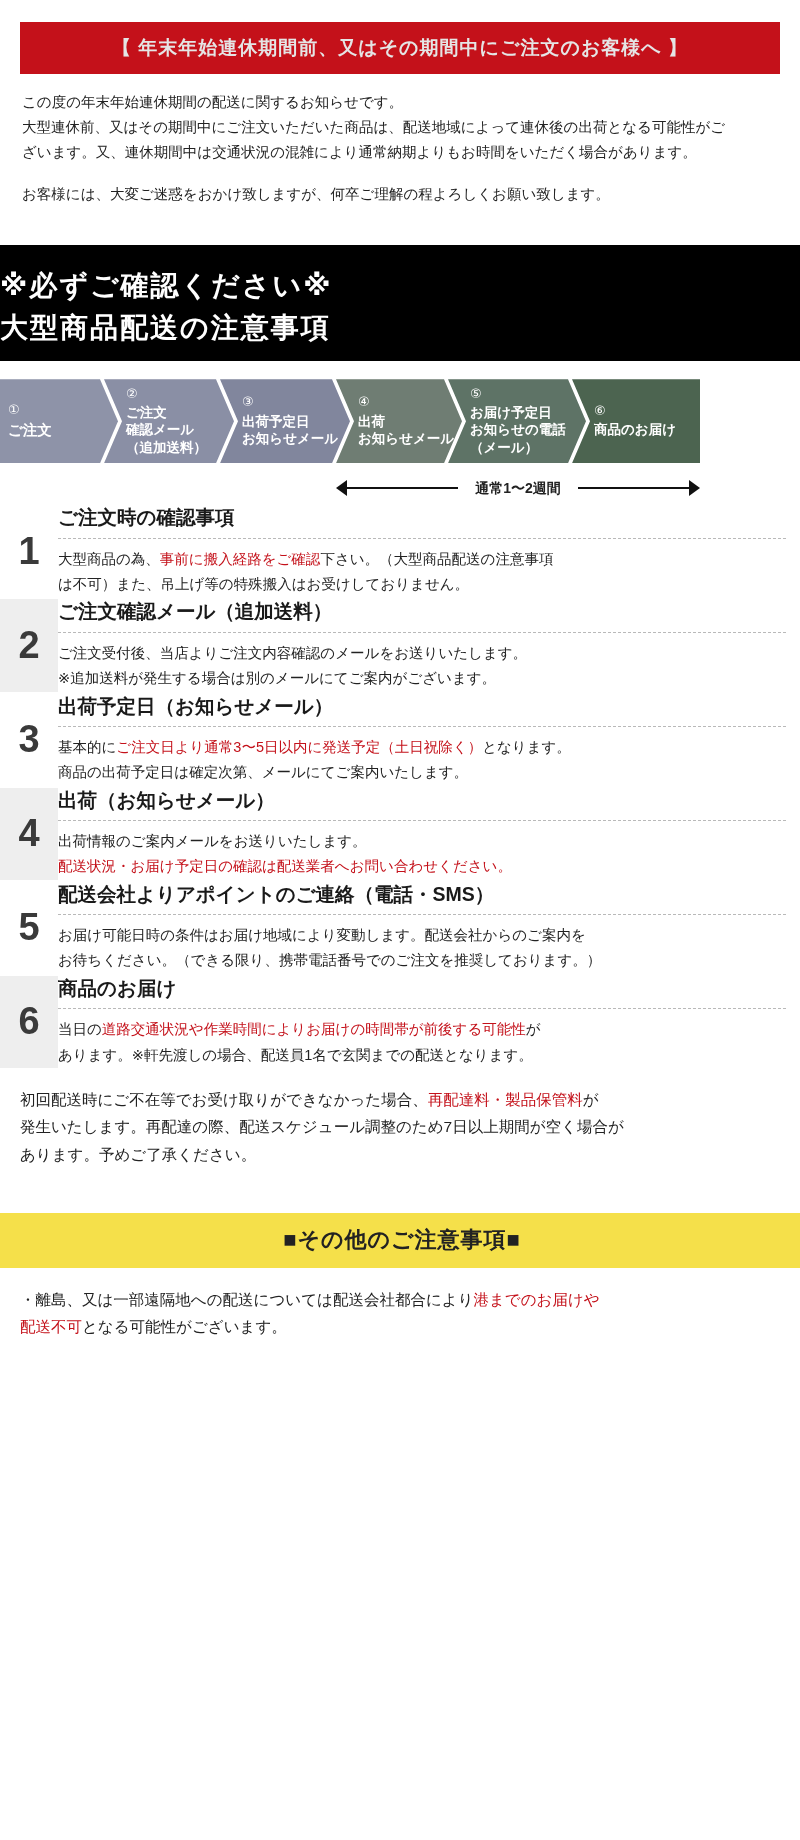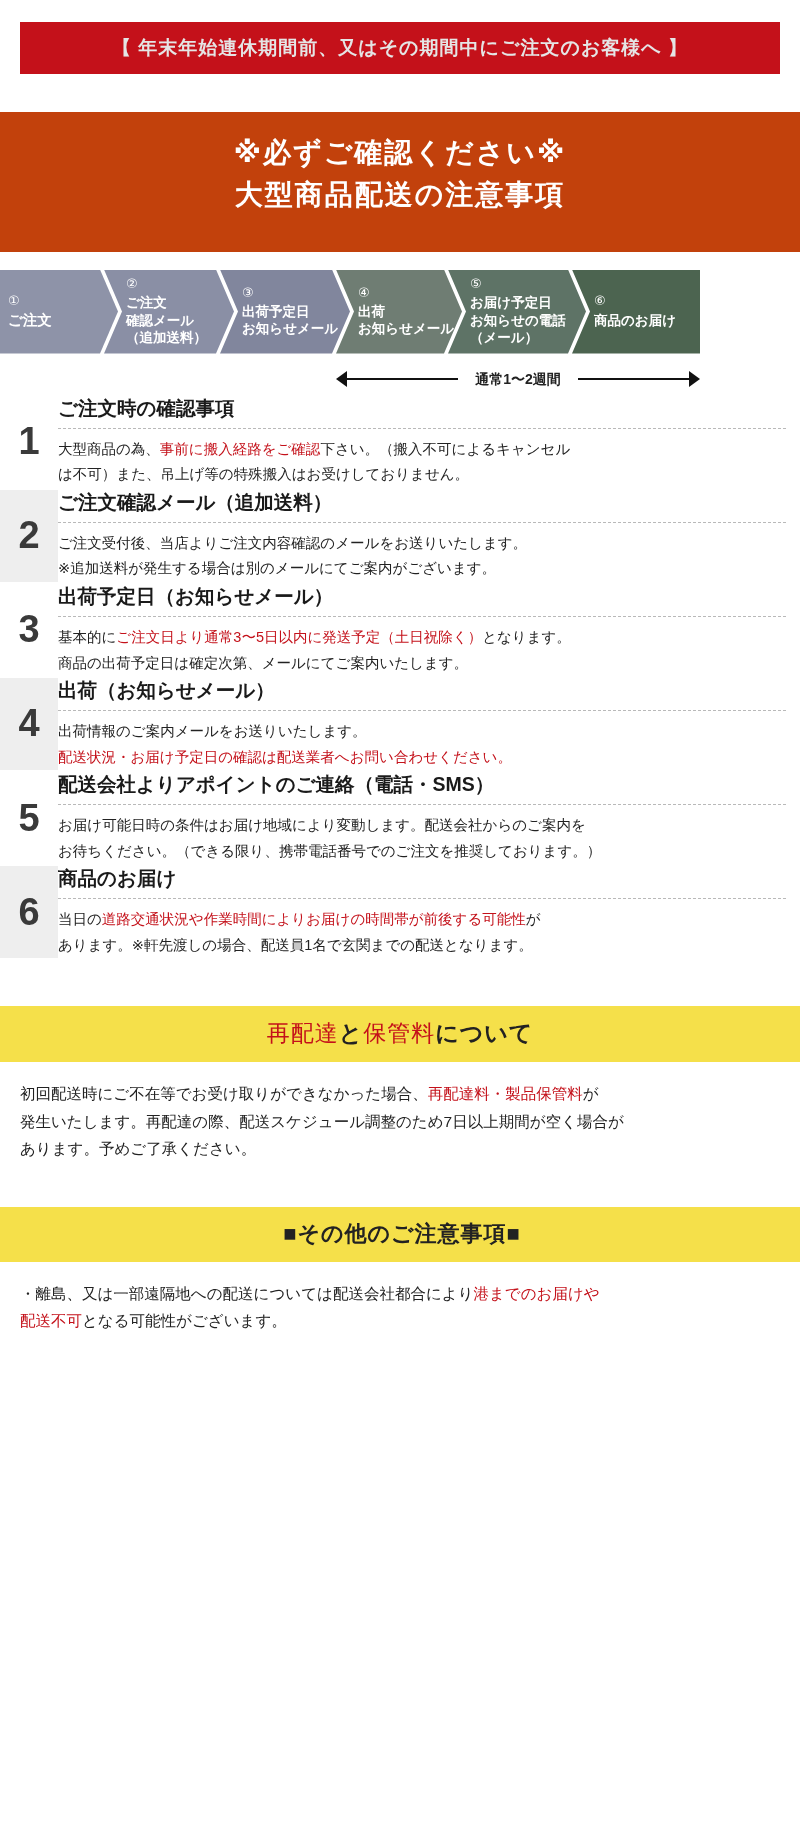--- a/index.html
+++ b/index.html
@@ -30,24 +30,23 @@
     font-size: 14.5px;
     line-height: 1.72;
     color: #222;
   }
   .holiday-body p { margin: 0; }
   .holiday-body .gap { height: 17px; }
 
   
   .main-header {
     margin-top: 38px;
-    background: #c2410c;
+    background: #000000;
     color: #ffffff;
-    text-align: center;
-    padding: 22px 0 38px 0;
+    padding: 22px 0 15px 0;
   }
   .main-header .line1 {
     font-size: 28px;
     font-weight: bold;
     letter-spacing: 2px;
     line-height: 1.35;
   }
   .main-header .line2 {
     font-size: 28px;
     font-weight: bold;
@@ -190,20 +189,27 @@
     font-size: 15.5px;
     line-height: 1.78;
   }
 </style>
 </head>
 <body>
 
 <div class="page">
 
   <div class="holiday-banner">【 年末年始連休期間前、又はその期間中にご注文のお客様へ 】</div>
+  <div class="holiday-body">
+    <p>この度の年末年始連休期間の配送に関するお知らせです。</p>
+    <p>大型連休前、又はその期間中にご注文いただいた商品は、配送地域によって連休後の出荷となる可能性がご</p>
+    <p>ざいます。又、連休期間中は交通状況の混雑により通常納期よりもお時間をいただく場合があります。</p>
+    <div class="gap"></div>
+    <p>お客様には、大変ご迷惑をおかけ致しますが、何卒ご理解の程よろしくお願い致します。</p>
+  </div>
 
   <div class="main-header">
     <div class="line1">※必ずご確認ください※</div>
     <div class="line2">大型商品配送の注意事項</div>
   </div>
 
   <div class="flow">
     <div class="chev c1">
       <div class="num">①</div>
       <div class="lbl">ご注文</div>
@@ -243,21 +249,21 @@
     </div>
   </div>
 
   <div class="steps">
 
     <div class="step">
       <div class="step-num">1</div>
       <div class="step-body">
         <div class="step-title">ご注文時の確認事項</div>
         <div class="step-text">
-          <span>大型商品の為、</span><span class="r">事前に搬入経路をご確認</span><span>下さい。（搬入不可によるキャンセル</span><br>
+          <span>大型商品の為、</span><span class="r">事前に搬入経路をご確認</span><span>下さい。（大型商品配送の注意事項</span><br>
           <span>は不可）また、吊上げ等の特殊搬入はお受けしておりません。</span>
         </div>
       </div>
     </div>
 
     <div class="step alt">
       <div class="step-num">2</div>
       <div class="step-body">
         <div class="step-title">ご注文確認メール（追加送料）</div>
         <div class="step-text">
@@ -306,23 +312,20 @@
         <div class="step-title">商品のお届け</div>
         <div class="step-text">
           <span>当日の</span><span class="r">道路交通状況や作業時間によりお届けの時間帯が前後する可能性</span><span>が</span><br>
           <span>あります。※軒先渡しの場合、配送員1名で玄関までの配送となります。</span>
         </div>
       </div>
     </div>
 
   </div>
 
-  <div class="yellow-banner">
-    <span class="r">再配達</span><span>と</span><span class="r">保管料</span><span>について</span>
-  </div>
   <div class="yellow-body">
     <span>初回配送時にご不在等でお受け取りができなかった場合、</span><span class="r">再配達料・製品保管料</span><span>が</span><br>
     <span>発生いたします。再配達の際、配送スケジュール調整のため7日以上期間が空く場合が</span><br>
     <span>あります。予めご了承ください。</span>
   </div>
 
   <div class="other-banner">■その他のご注意事項■</div>
   <div class="other-body">
     <span>・離島、又は一部遠隔地への配送については配送会社都合により</span><span class="r">港までのお届けや</span><br>
     <span class="r">配送不可</span><span>となる可能性がございます。</span>

